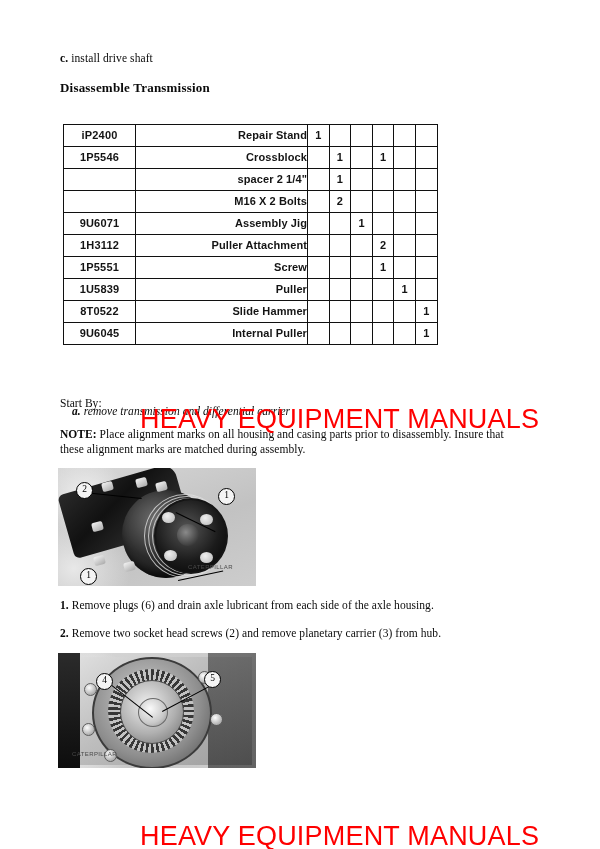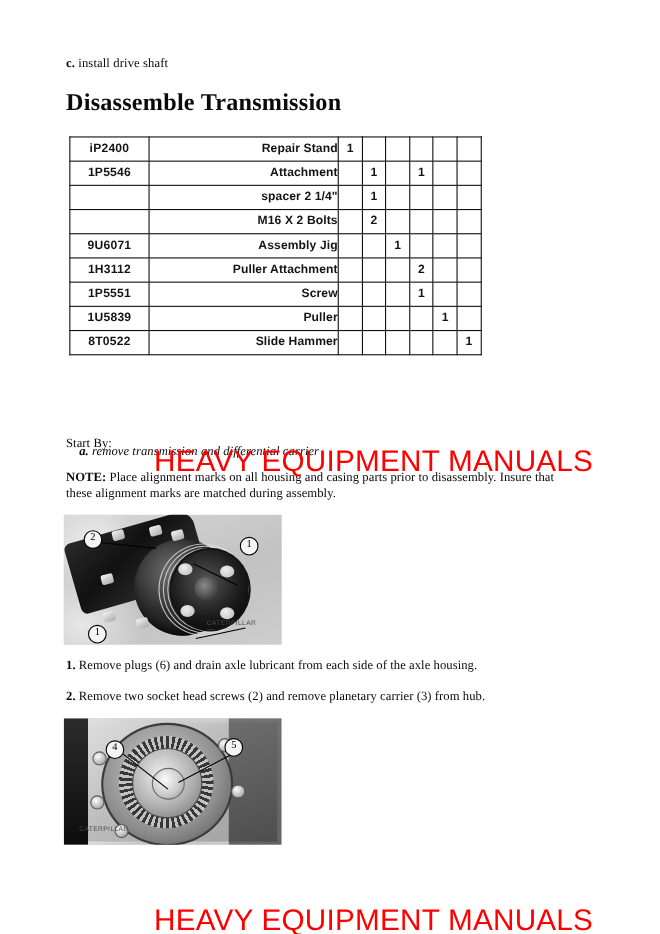--- a/index.html
+++ b/index.html
@@ -31,21 +31,21 @@
     letter-spacing: .1px;
   }
   .subhead .lead {
     font-weight: bold;
   }
 
   .title {
     position: absolute;
     left: 60px;
     top: 80px;
-    font-size: 22px;
+    font-size: 13px;
     font-weight: bold;
     letter-spacing: .2px;
   }
 
   
   .tools-table-wrap {
     position: absolute;
     left: 63px;
     top: 124px;
     width: 374px;
@@ -300,21 +300,21 @@
             <td class="c-desc">Repair Stand</td>
             <td class="qty">1</td>
             <td class="qty"></td>
             <td class="qty"></td>
             <td class="qty"></td>
             <td class="qty"></td>
             <td class="qty"></td>
           </tr>
           <tr>
             <td class="c-part">1P5546</td>
-            <td class="c-desc">Attachment</td>
+            <td class="c-desc">Crossblock</td>
             <td class="qty"></td>
             <td class="qty">1</td>
             <td class="qty"></td>
             <td class="qty">1</td>
             <td class="qty"></td>
             <td class="qty"></td>
           </tr>
           <tr>
             <td class="c-part"></td>
             <td class="c-desc">spacer 2 1/4"</td>
@@ -371,20 +371,30 @@
             <td class="qty"></td>
             <td class="qty"></td>
             <td class="qty"></td>
             <td class="qty"></td>
             <td class="qty">1</td>
             <td class="qty"></td>
           </tr>
           <tr>
             <td class="c-part">8T0522</td>
             <td class="c-desc">Slide Hammer</td>
+            <td class="qty"></td>
+            <td class="qty"></td>
+            <td class="qty"></td>
+            <td class="qty"></td>
+            <td class="qty"></td>
+            <td class="qty">1</td>
+          </tr>
+          <tr>
+            <td class="c-part">9U6045</td>
+            <td class="c-desc">Internal Puller</td>
             <td class="qty"></td>
             <td class="qty"></td>
             <td class="qty"></td>
             <td class="qty"></td>
             <td class="qty"></td>
             <td class="qty">1</td>
           </tr>
         </tbody>
     </table>
   </div>

